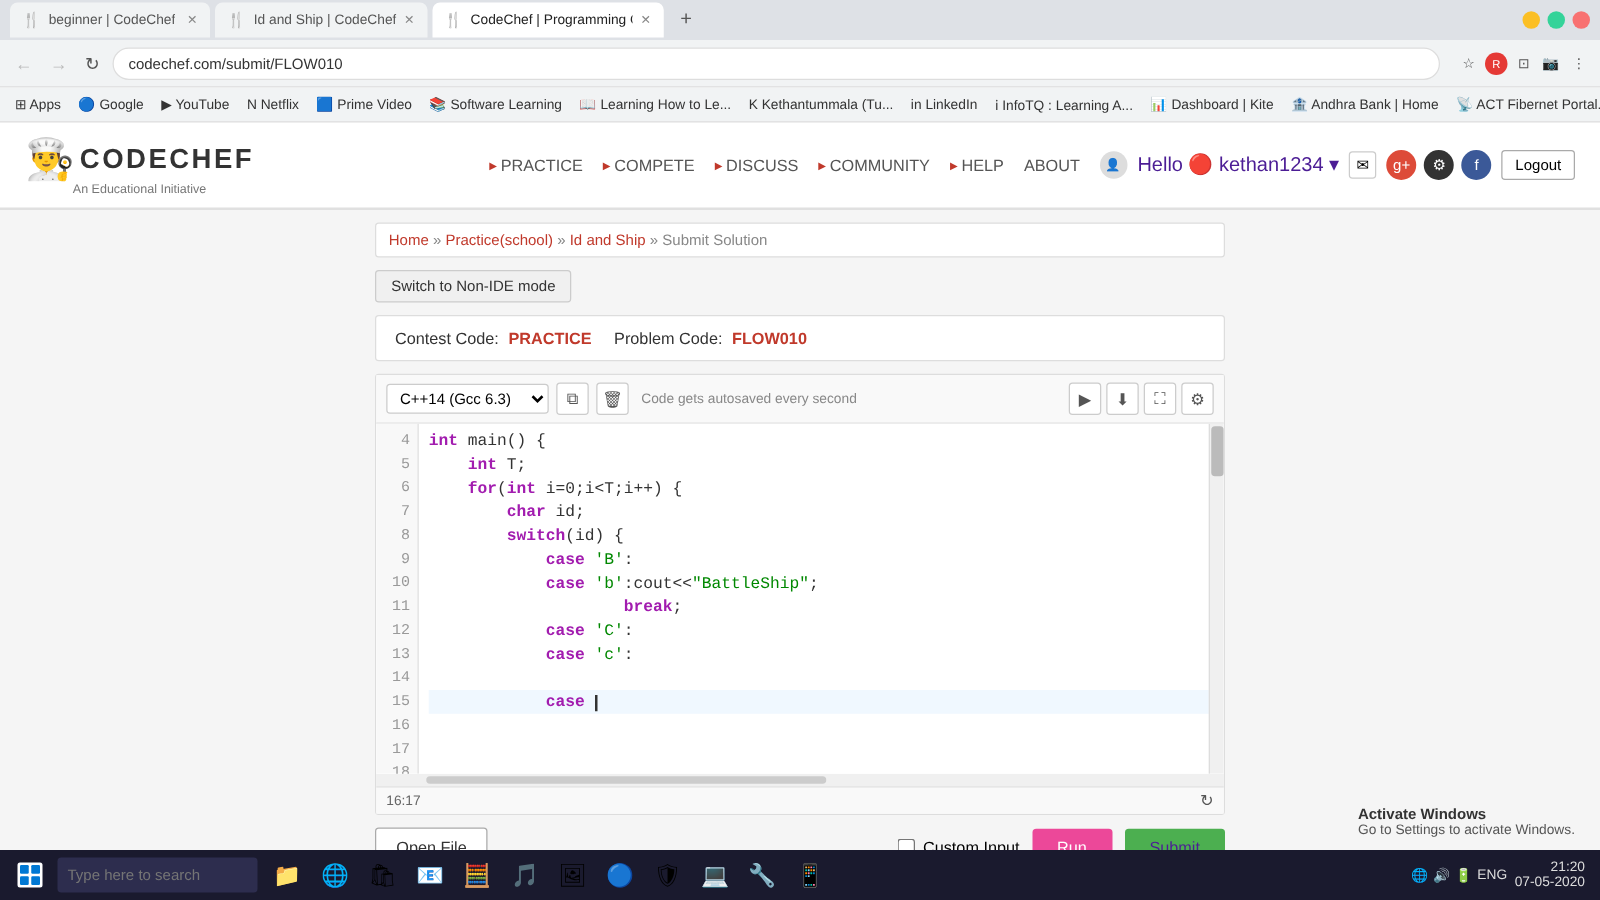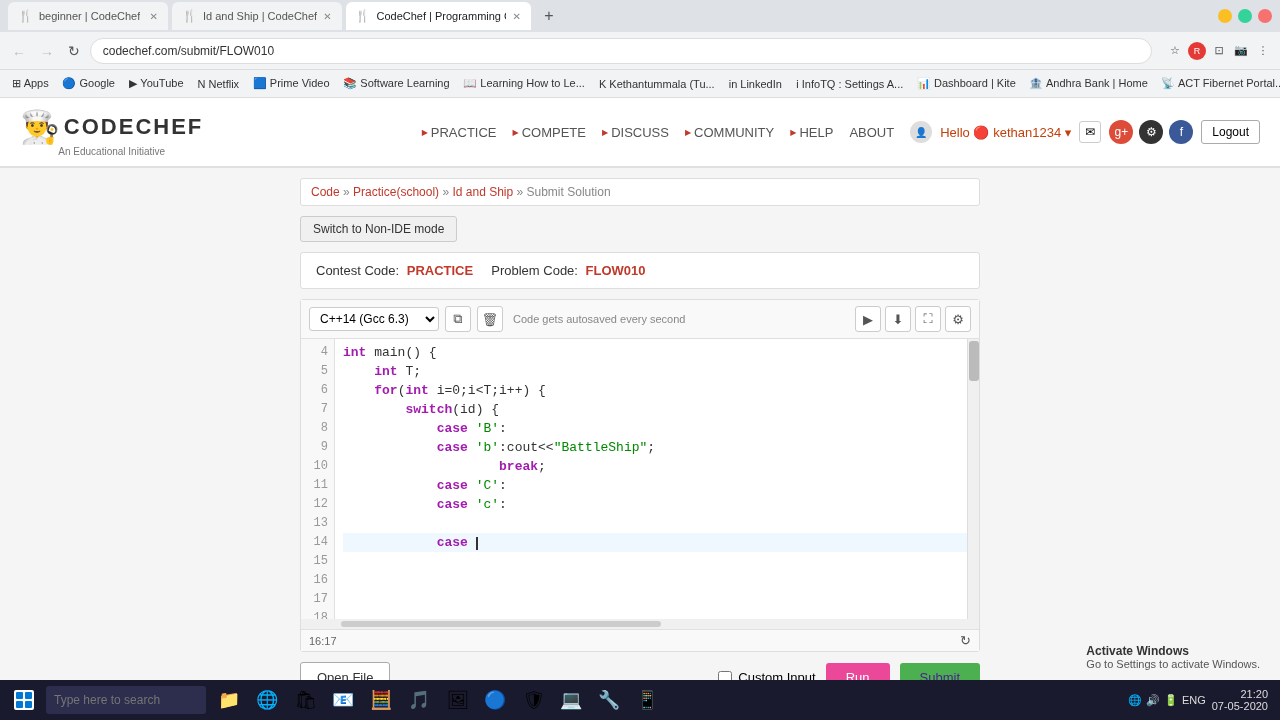--- a/index.html
+++ b/index.html
@@ -413,21 +413,21 @@
   <div class="bookmarks-bar">
     <span class="bookmark-item">⊞ Apps</span>
     <span class="bookmark-item">🔵 Google</span>
     <span class="bookmark-item">▶ YouTube</span>
     <span class="bookmark-item">N Netflix</span>
     <span class="bookmark-item">🟦 Prime Video</span>
     <span class="bookmark-item">📚 Software Learning</span>
     <span class="bookmark-item">📖 Learning How to Le...</span>
     <span class="bookmark-item">K Kethantummala (Tu...</span>
     <span class="bookmark-item">in LinkedIn</span>
-    <span class="bookmark-item">ℹ InfoTQ : Settings A...</span>
+    <span class="bookmark-item">ℹ InfoTQ : Learning A...</span>
     <span class="bookmark-item">📊 Dashboard | Kite</span>
     <span class="bookmark-item">🏦 Andhra Bank | Home</span>
     <span class="bookmark-item">📡 ACT Fibernet Portal...</span>
 
   </div>
 
   <div class="content-area">
 
     <div class="cc-header">
       <div class="cc-logo">
@@ -461,37 +461,37 @@
             <span style="color:#c0392b;font-size:8px;">▶</span>
             <span>HELP</span>
           </div>
           <div class="cc-nav-item">
             <span>ABOUT</span>
           </div>
         </div>
 
         <div style="display:flex;align-items:center;gap:8px;margin-left:16px;">
           <div style="width:22px;height:22px;border-radius:50%;background:#ddd;display:flex;align-items:center;justify-content:center;font-size:10px;">👤</div>
-          <span style="font-size:13px;color:#c2410c;cursor:pointer;">Hello 🔴 kethan1234 ▾</span>
+          <span style="font-size:16px;color:#4c1d95;cursor:pointer;">Hello 🔴 kethan1234 ▾</span>
           <div style="width:22px;height:22px;border:1px solid #ccc;border-radius:3px;display:flex;align-items:center;justify-content:center;font-size:12px;cursor:pointer;">✉</div>
           <div class="cc-social">
             <div class="social-icon social-g">g+</div>
             <div class="social-icon social-git">⚙</div>
             <div class="social-icon social-fb">f</div>
           </div>
           <button class="logout-btn">Logout</button>
         </div>
       </div>
     </div>
 
     <div class="page-body">
       <div class="main-container">
 
         <div class="breadcrumb">
-          <a>Code</a>
+          <a>Home</a>
           <span> » </span>
           <a>Practice(school)</a>
           <span> » </span>
           <a>Id and Ship</a>
           <span> » </span>
           <span>Submit Solution</span>
         </div>
 
         <div class="switch-btn-container">
           <button class="switch-btn">Switch to Non-IDE mode</button>
@@ -537,20 +537,21 @@
               <div>14</div>
               <div>15</div>
               <div>16</div>
               <div>17</div>
               <div>18</div>
             </div>
             <div class="code-content">
               <div class="code-line"><span class="kw">int</span> main() {</div>
               <div class="code-line">    <span class="kw">int</span> T;</div>
               <div class="code-line">    <span class="kw">for</span>(<span class="kw">int</span> i=0;i&lt;T;i++) {</div>
+              <div class="code-line">        <span class="kw">char</span> id;</div>
               <div class="code-line">        <span class="kw">switch</span>(id) {</div>
               <div class="code-line">            <span class="kw">case</span> <span class="str">'B'</span>:</div>
               <div class="code-line">            <span class="kw">case</span> <span class="str">'b'</span>:cout&lt;&lt;<span class="str">"BattleShip"</span>;</div>
               <div class="code-line">                    <span class="kw">break</span>;</div>
               <div class="code-line">            <span class="kw">case</span> <span class="str">'C'</span>:</div>
               <div class="code-line">            <span class="kw">case</span> <span class="str">'c'</span>:</div>
               <div class="code-line">&nbsp;</div>
               <div class="code-line active-line">            <span class="kw">case</span> <span class="cursor-blink"></span></div>
               <div class="code-line">&nbsp;</div>
             </div>

